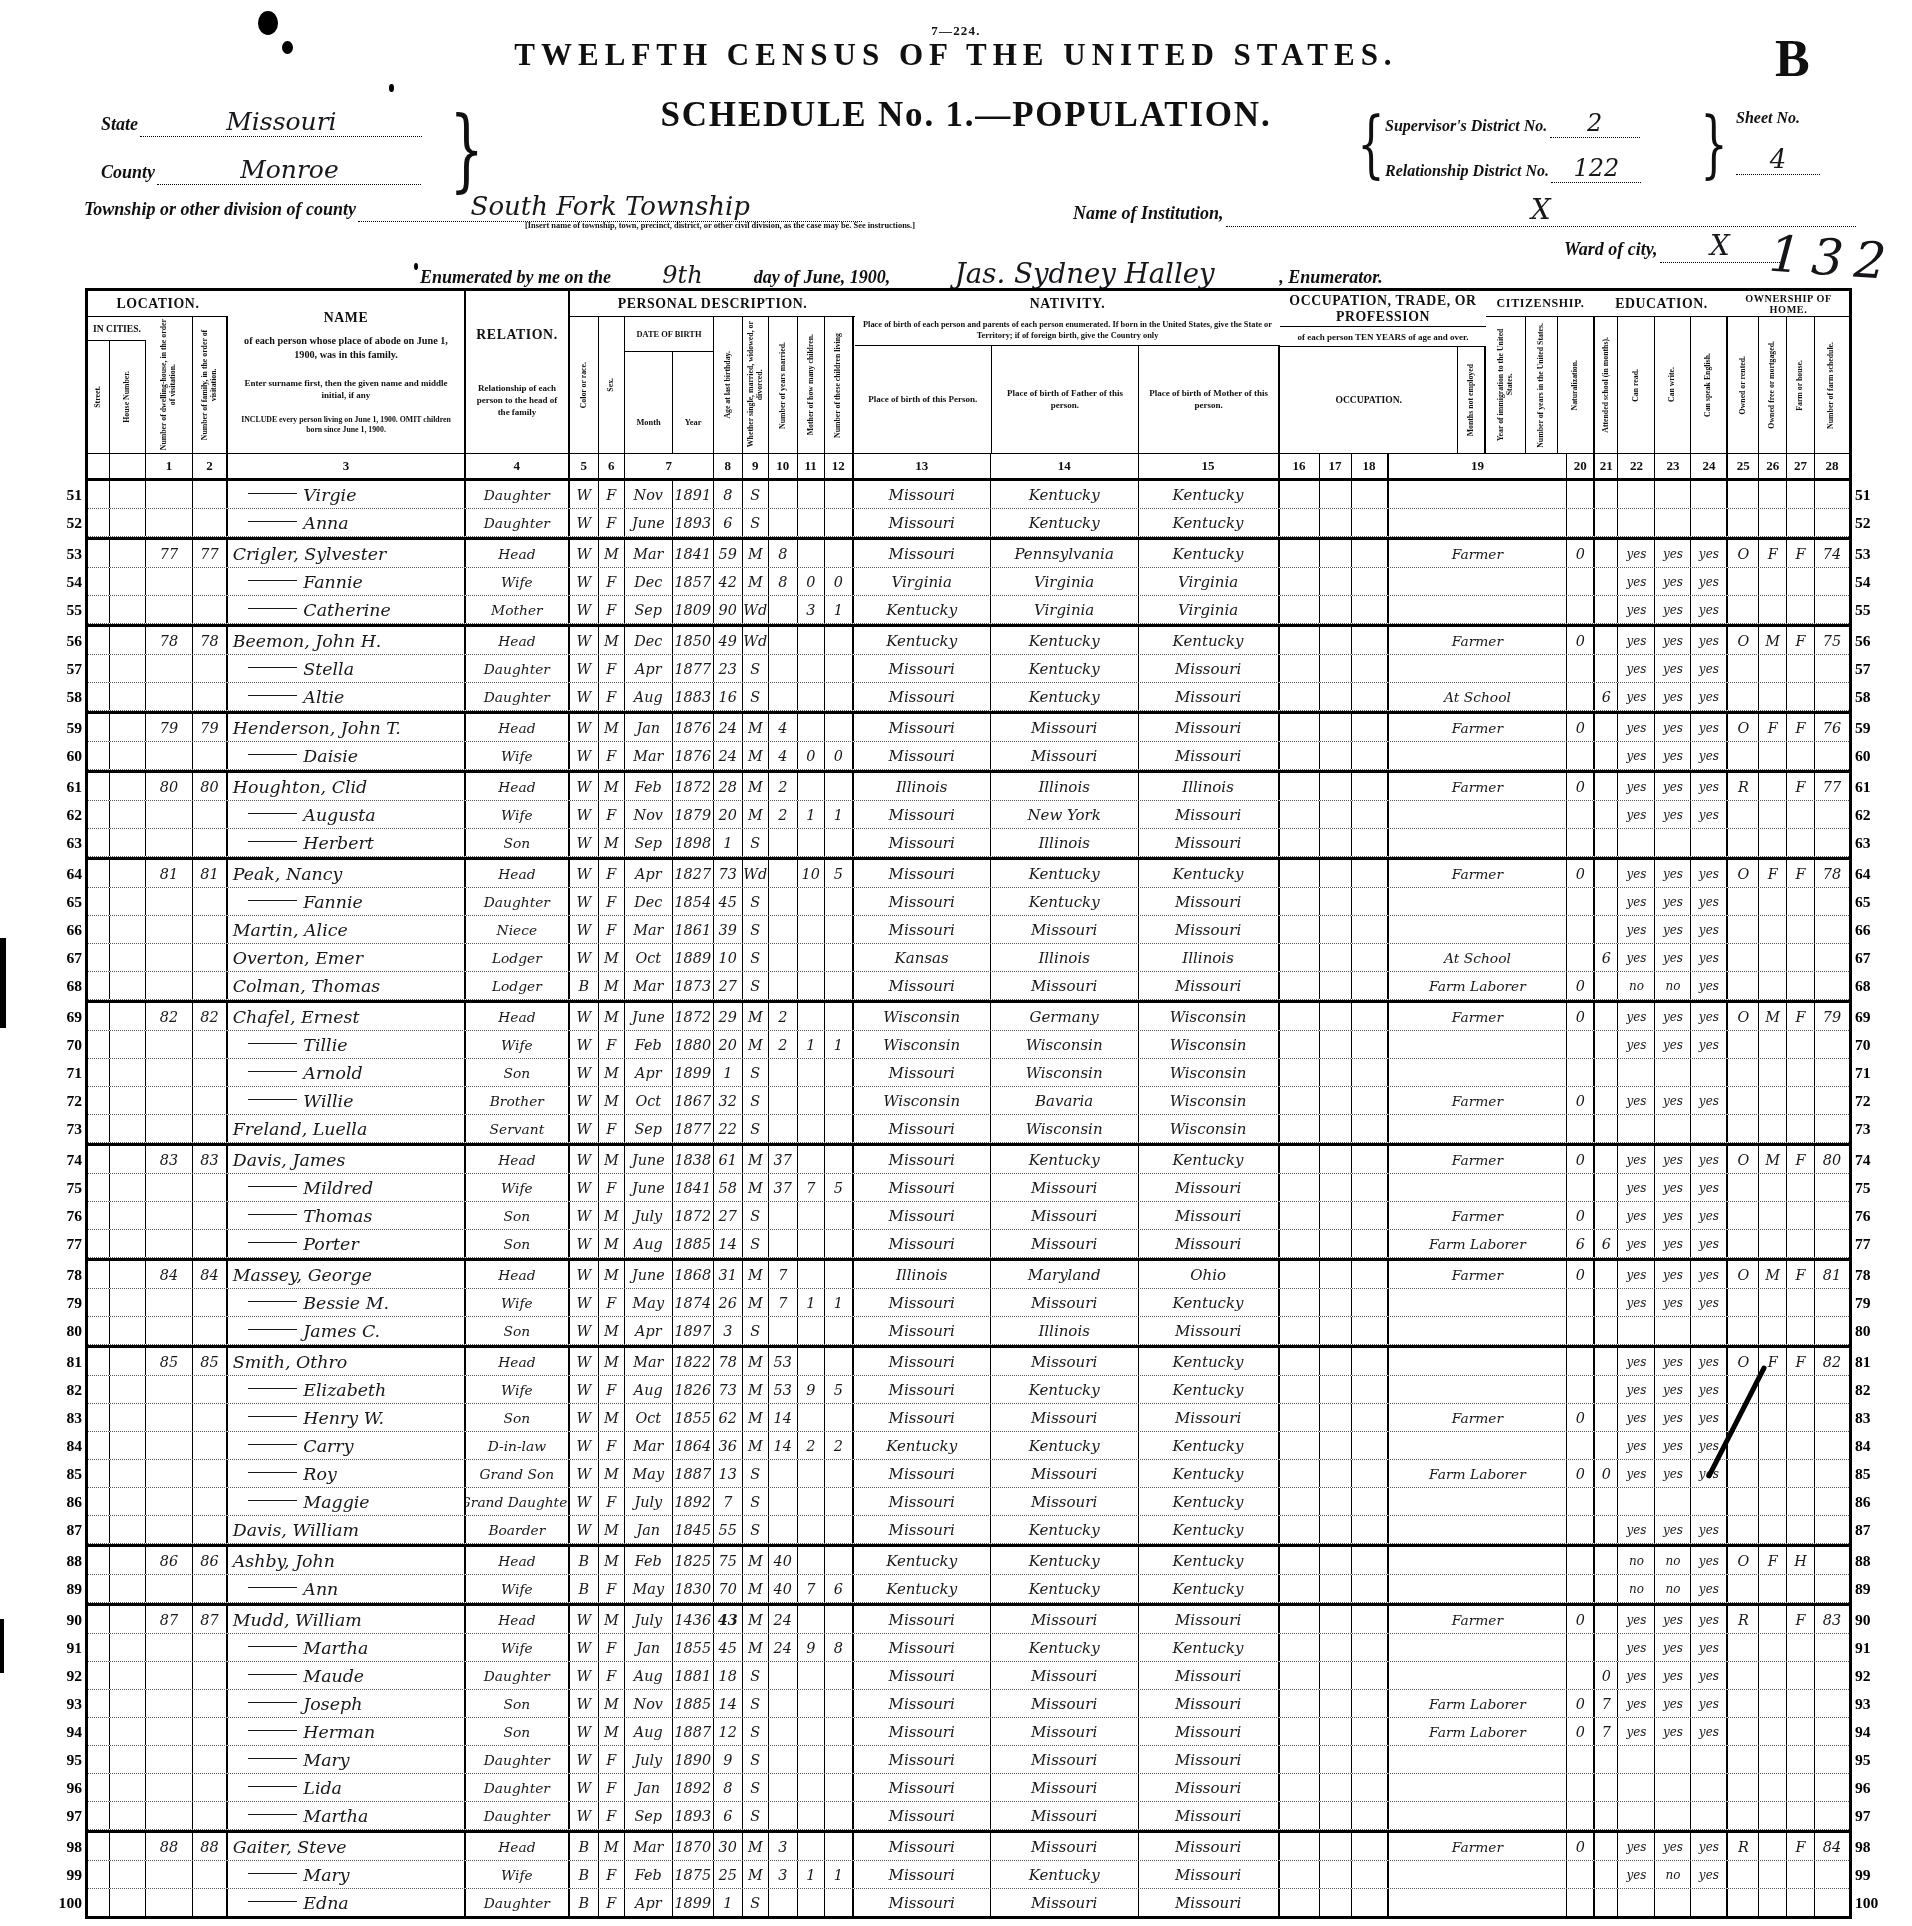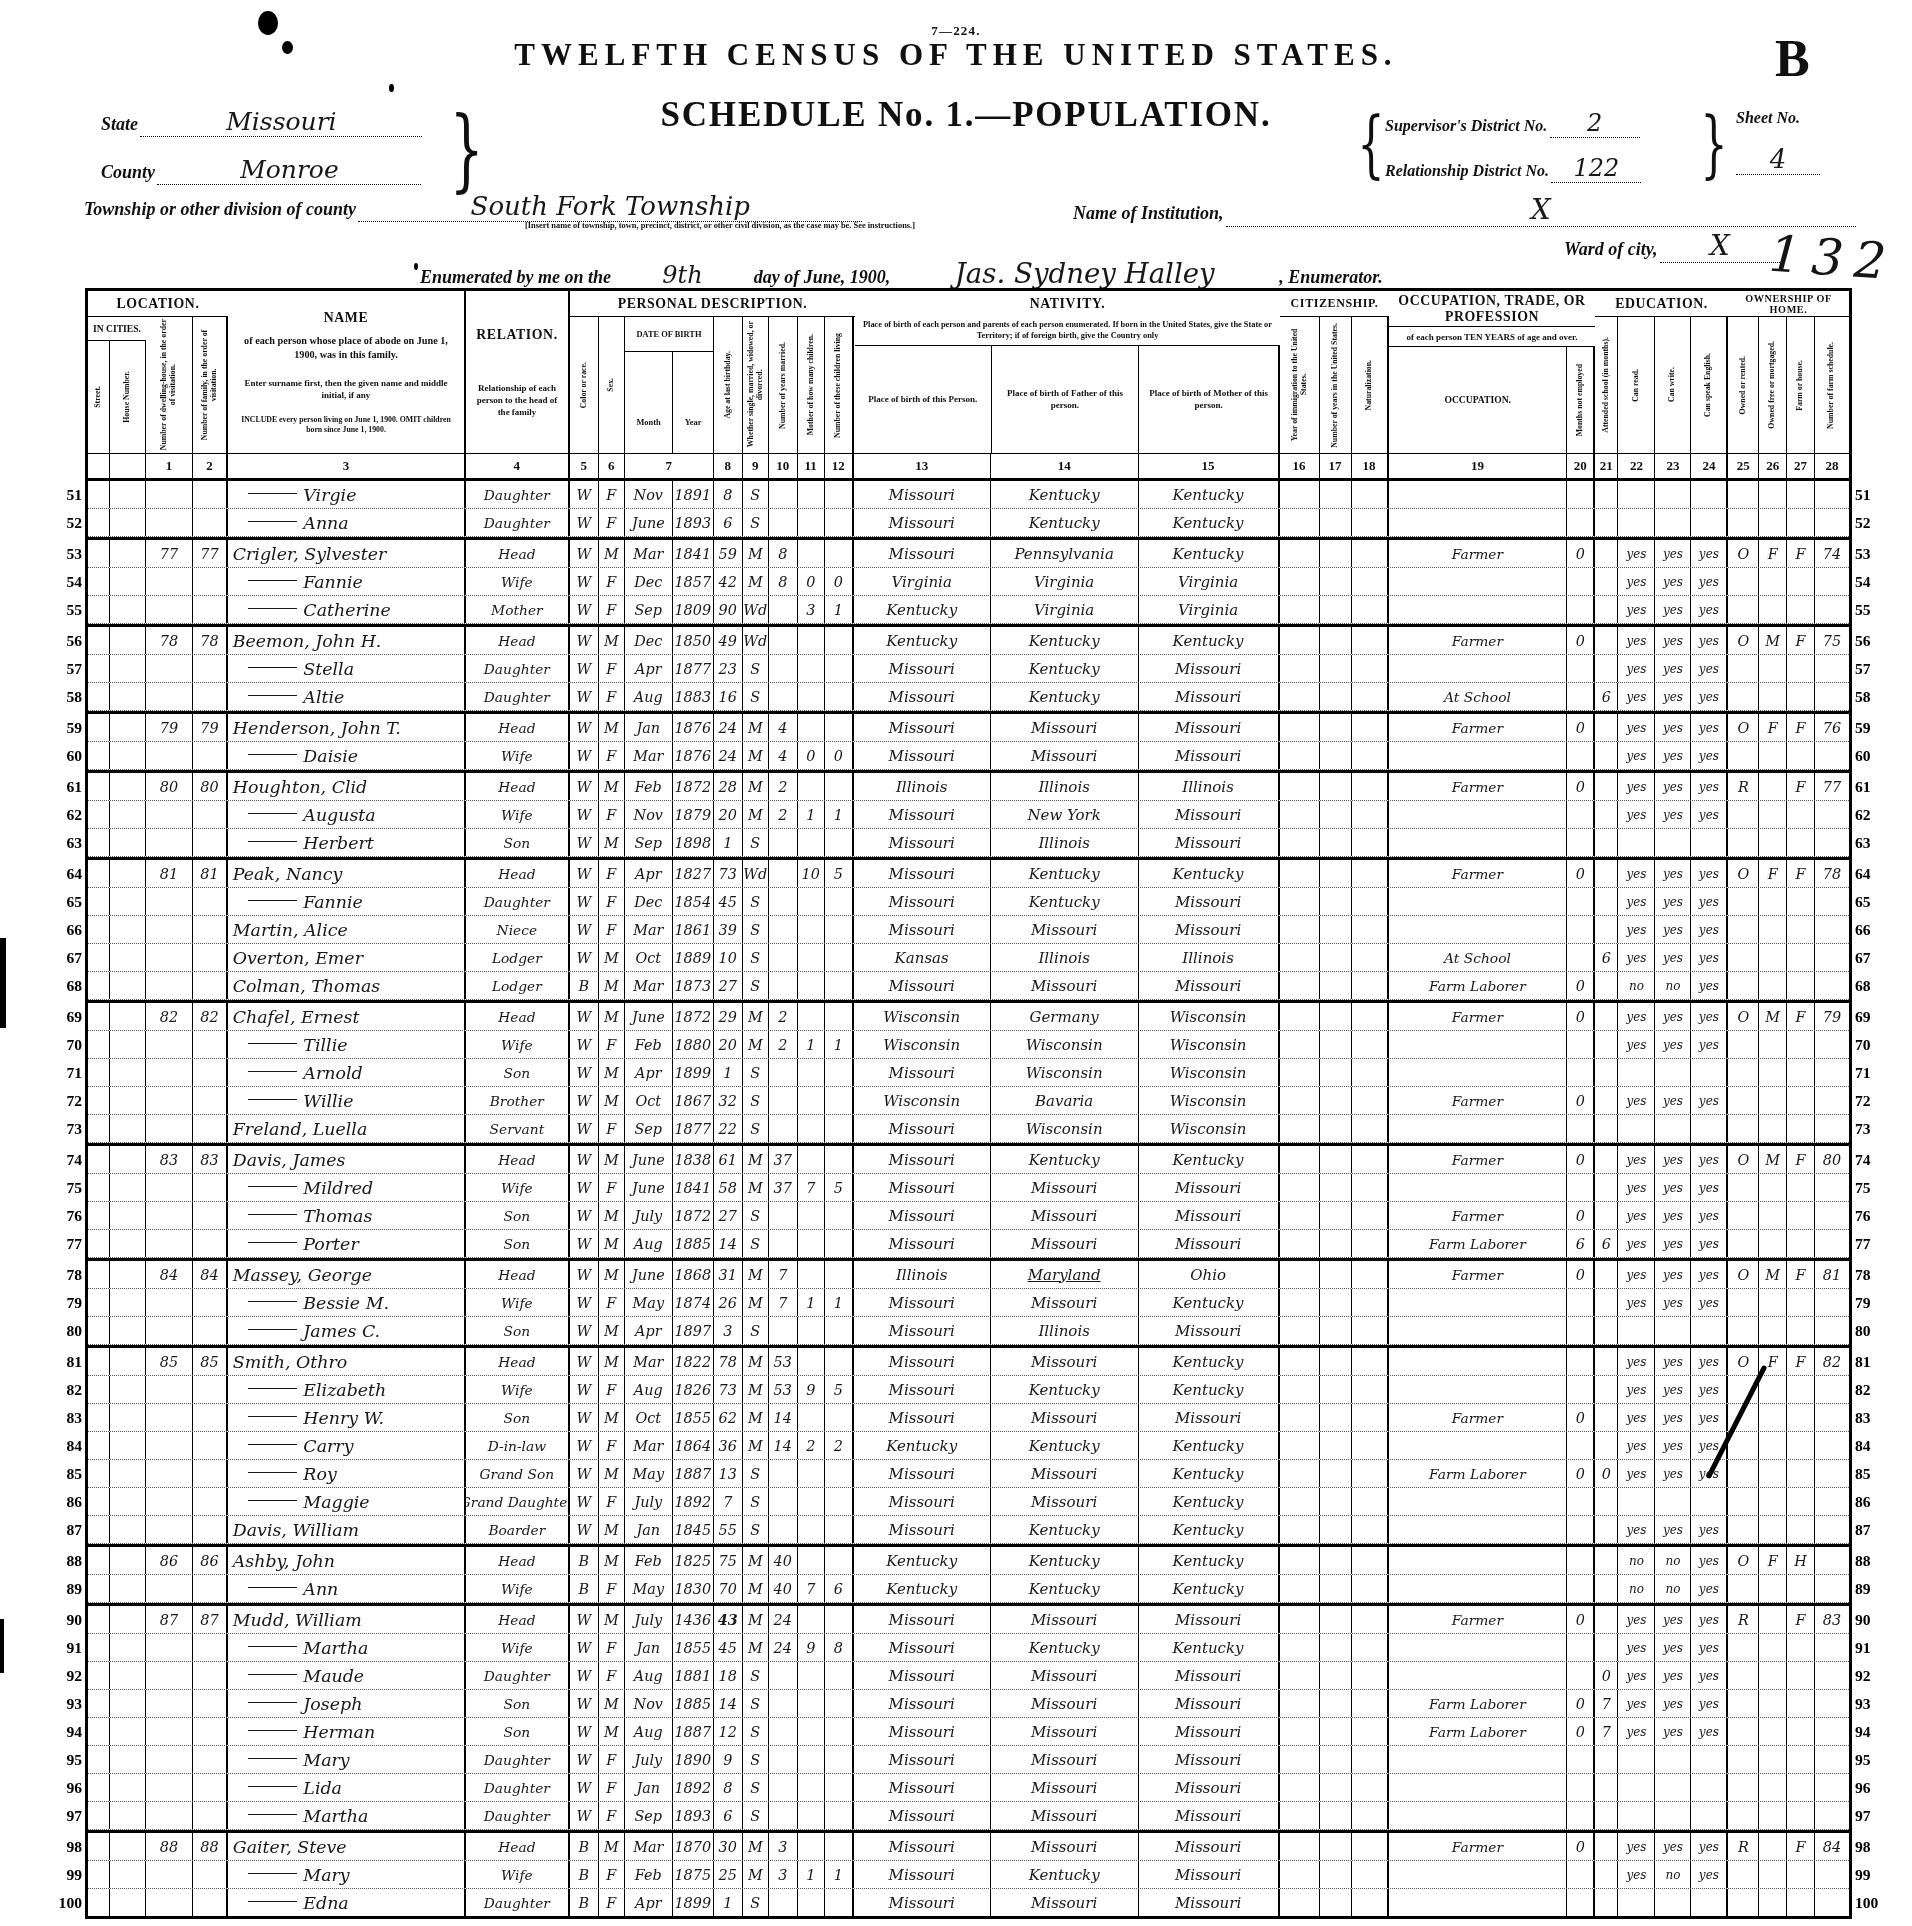--- a/index.html
+++ b/index.html
@@ -227,42 +227,42 @@
       <div class="g" style="width:425px;">
         <div class="gt" style="border-bottom:none;">NATIVITY.</div>
         <div class="nativity-note">Place of birth of each person and parents of each person enumerated.  If born in the United States, give the State or Territory; if of foreign birth, give the Country only</div>
         <div class="gbody">
           <div class="boxlabel" style="width:137px;">Place of birth of this Person.</div>
           <div class="boxlabel" style="width:148px;">Place of birth of Father of this person.</div>
           <div class="boxlabel gbr" style="width:141px;">Place of birth of Mother of this person.</div>
         </div>
       </div>
 
+      <div class="g" style="width:206px;">
+        <div class="gt" style="height:36px;line-height:1.15;">OCCUPATION, TRADE, OR PROFESSION</div>
+        <div class="colnote">of each person TEN YEARS of age and over.</div>
+        <div class="gbody" style="border-top:1.8px solid #000;">
+          <div class="boxlabel" style="width:179px;font-size:9.6px;">OCCUPATION.</div>
+          <div class="vcell gbr" style="width:27.6px;">
+              <span class="vt">Months not employed</span>
+            </div>
+        </div>
+      </div>
+
       <div class="g" style="width:109px;">
         <div class="gt" style="font-size:12px;">CITIZENSHIP.</div>
         <div class="gbody">
           <div class="vcell" style="width:40px;">
               <span class="vt">Year of immigration to the United States.</span>
             </div>
           <div class="vcell" style="width:32px;">
               <span class="vt">Number of years in the United States.</span>
             </div>
           <div class="vcell gbr" style="width:37px;">
               <span class="vt">Naturalization.</span>
-            </div>
-        </div>
-      </div>
-
-      <div class="g" style="width:206px;">
-        <div class="gt" style="height:36px;line-height:1.15;">OCCUPATION, TRADE, OR PROFESSION</div>
-        <div class="colnote">of each person TEN YEARS of age and over.</div>
-        <div class="gbody" style="border-top:1.8px solid #000;">
-          <div class="boxlabel" style="width:179px;font-size:9.6px;">OCCUPATION.</div>
-          <div class="vcell gbr" style="width:27.6px;">
-              <span class="vt">Months not employed</span>
             </div>
         </div>
       </div>
 
       <div class="g" style="width:133px;">
         <div class="gt">EDUCATION.</div>
         <div class="gbody">
           <div class="vcell" style="width:23.4px;">
               <span class="vt">Attended school (in months).</span>
             </div>
@@ -1358,21 +1358,21 @@
           <div class="bcell" style="width: 29px;">W</div>
           <div class="bcell" style="width: 26px;">M</div>
           <div class="bcell" style="width: 48px;">June</div>
           <div class="bcell" style="width: 41px;">1868</div>
           <div class="bcell" style="width: 29px;">31</div>
           <div class="bcell" style="width: 26px;">M</div>
           <div class="bcell" style="width: 29px;">7</div>
           <div class="bcell" style="width: 27px;"></div>
           <div class="bcell gbr" style="width: 29px;"></div>
           <div class="bcell c-pob" style="width: 137px;">Illinois</div>
-          <div class="bcell c-pob" style="width: 148px; text-decoration: underline;">Maryland</div>
+          <div class="bcell c-pob" style="width: 148px;">Maryland</div>
           <div class="bcell gbr c-pob" style="width: 141px;">Ohio</div>
           <div class="bcell" style="width: 40px;"></div>
           <div class="bcell" style="width: 32px;"></div>
           <div class="bcell gbr" style="width: 37px;"></div>
           <div class="bcell c-occ" style="width: 179px;">Farmer</div>
           <div class="bcell gbr" style="width: 27.6px;">0</div>
           <div class="bcell" style="width: 23.4px;"></div>
           <div class="bcell c-sm" style="width: 37px;">yes</div>
           <div class="bcell c-sm" style="width: 36px;">yes</div>
           <div class="bcell gbr c-sm" style="width: 37px;">yes</div>

